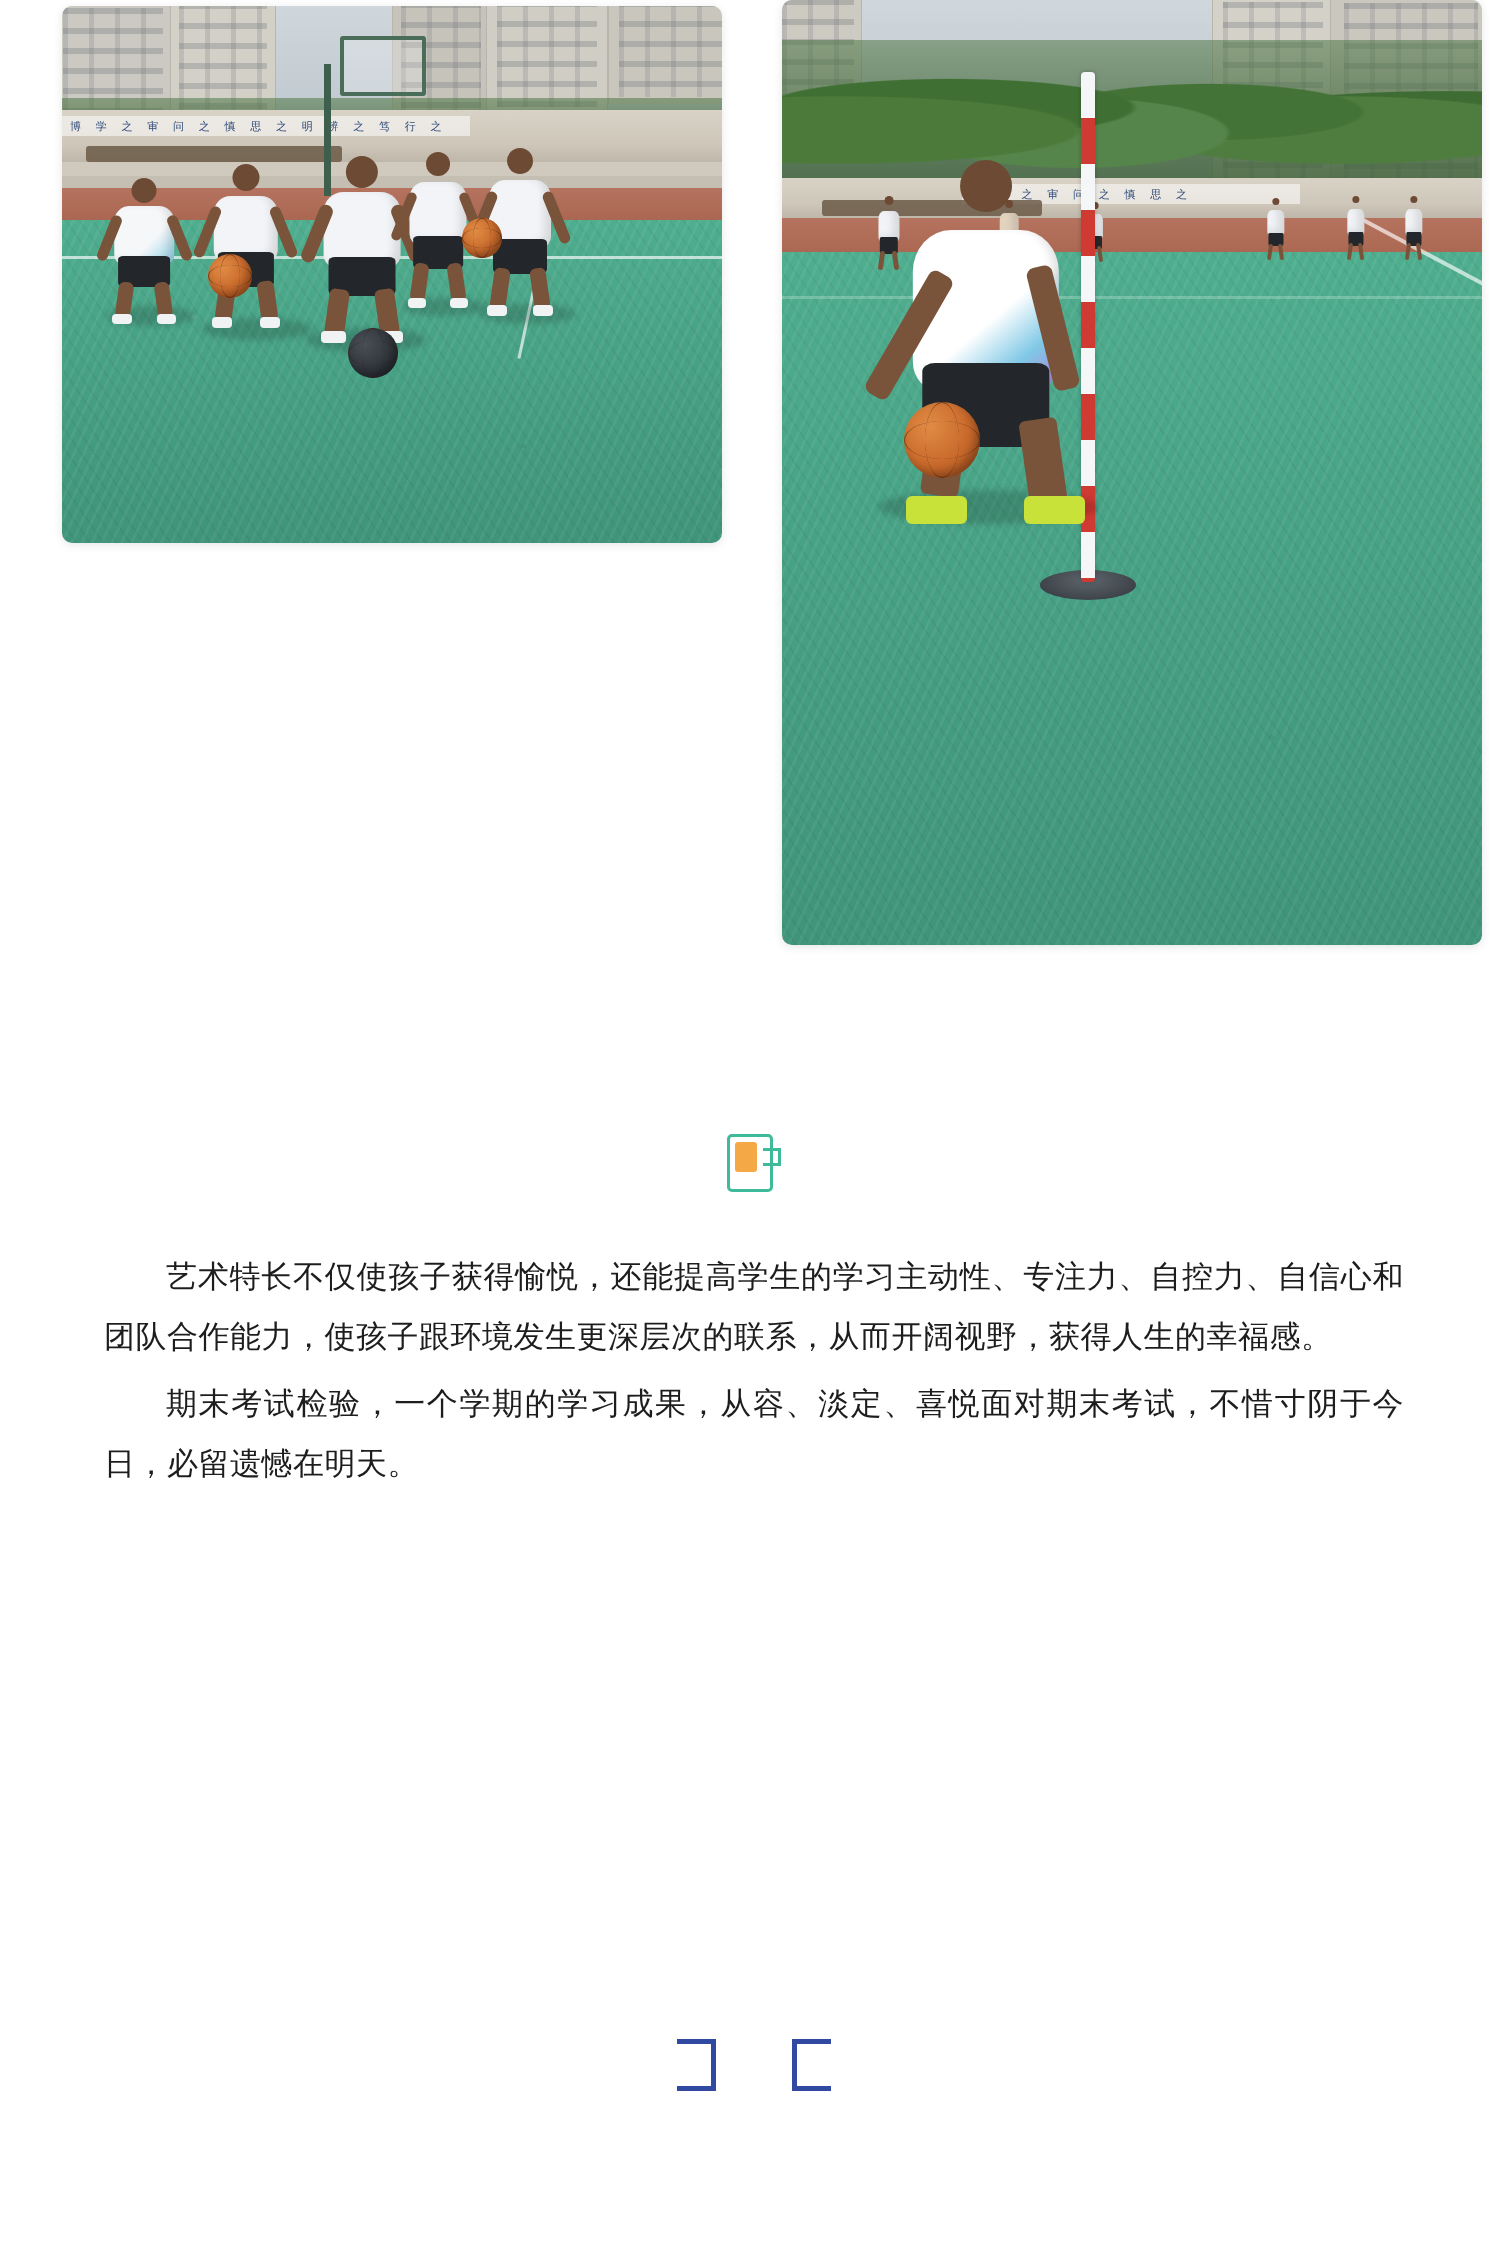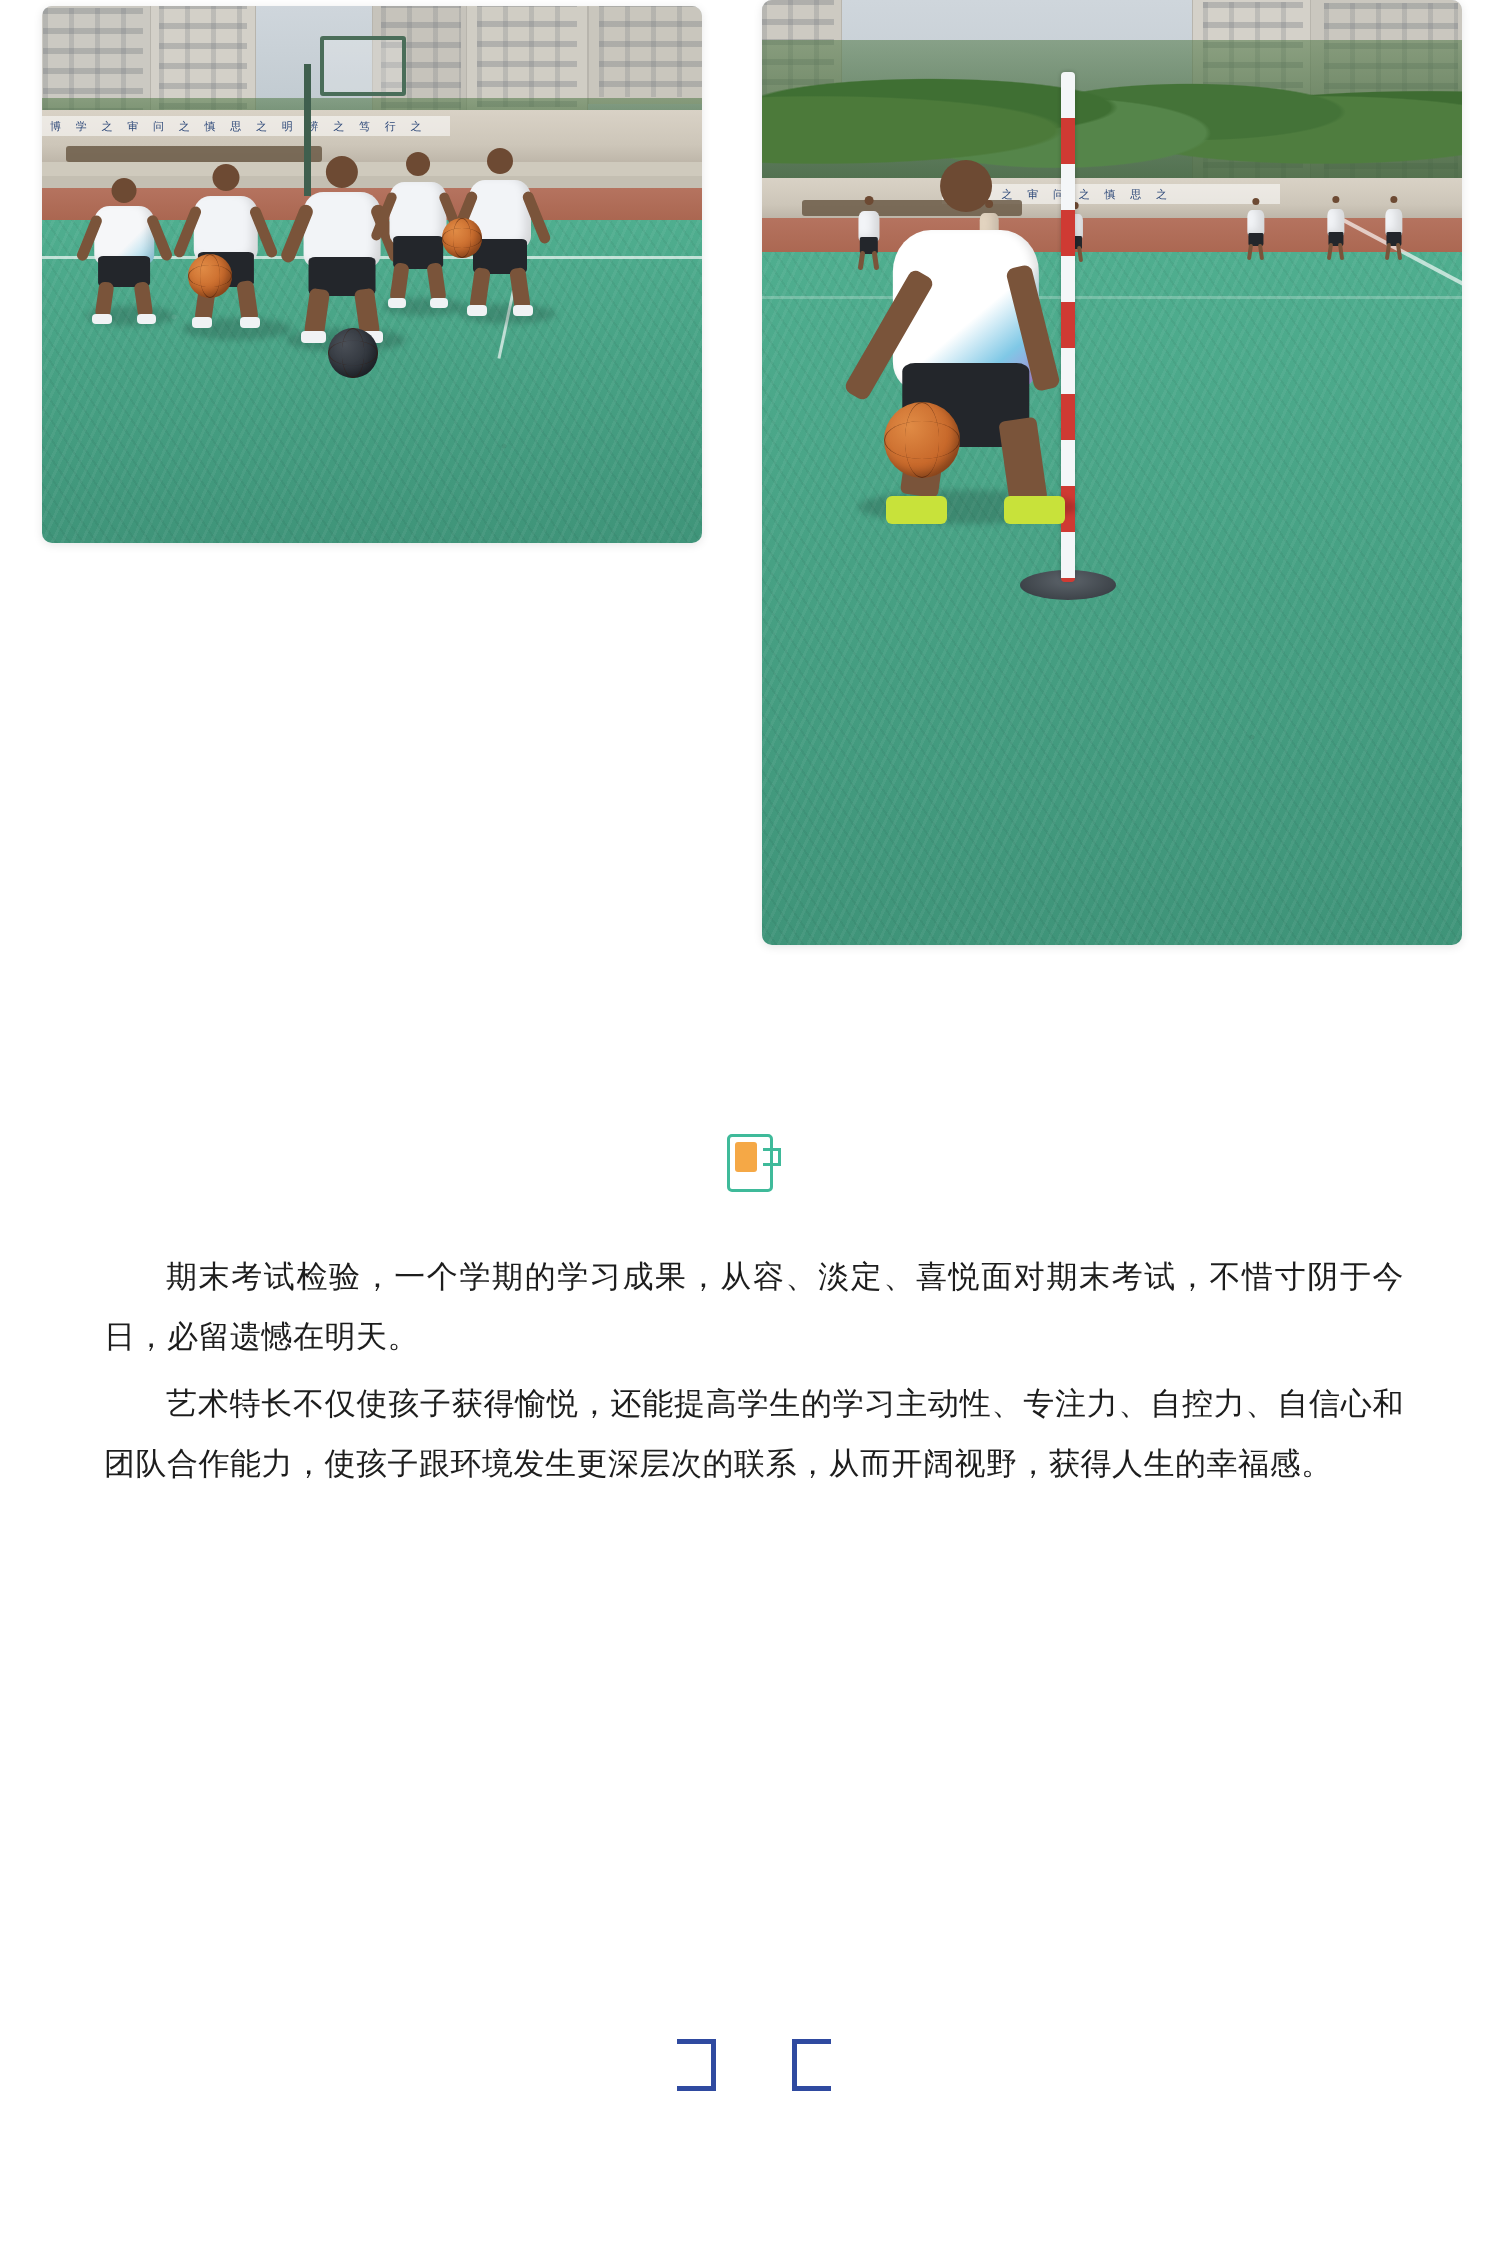--- a/index.html
+++ b/index.html
@@ -19,20 +19,21 @@
     position: relative;
     width: 1508px;
     height: 2241px;
     background: #ffffff;
   }
 
   
   .photos {
     position: relative;
     height: 960px;
+    margin-left: 20px;
   }
 
   .photo {
     position: absolute;
     border-radius: 10px;
     overflow: hidden;
     box-shadow: 0 2px 10px rgba(0,0,0,0.10);
   }
 
   .photo-left {
@@ -561,22 +562,22 @@
 
   <div class="ornament">
     <div class="fill"></div>
     <div class="sq"></div>
     <div class="tick1"></div>
     <div class="tick2"></div>
     <div class="tick3"></div>
   </div>
 
   <div class="article">
+    <p>艺术特长不仅使孩子获得愉悦，还能提高学生的学习主动性、专注力、自控力、自信心和团队合作能力，使孩子跟环境发生更深层次的联系，从而开阔视野，获得人生的幸福感。</p>
     <p>期末考试检验，一个学期的学习成果，从容、淡定、喜悦面对期末考试，不惜寸阴于今日，必留遗憾在明天。</p>
-    <p>艺术特长不仅使孩子获得愉悦，还能提高学生的学习主动性、专注力、自控力、自信心和团队合作能力，使孩子跟环境发生更深层次的联系，从而开阔视野，获得人生的幸福感。</p>
   </div>
 
   <div class="footer">
     <div class="brand">
       <div class="corner tl"></div>
       <div class="corner tr"></div>
       <div class="corner bl"></div>
       <div class="corner br"></div>
     </div>
   </div>

